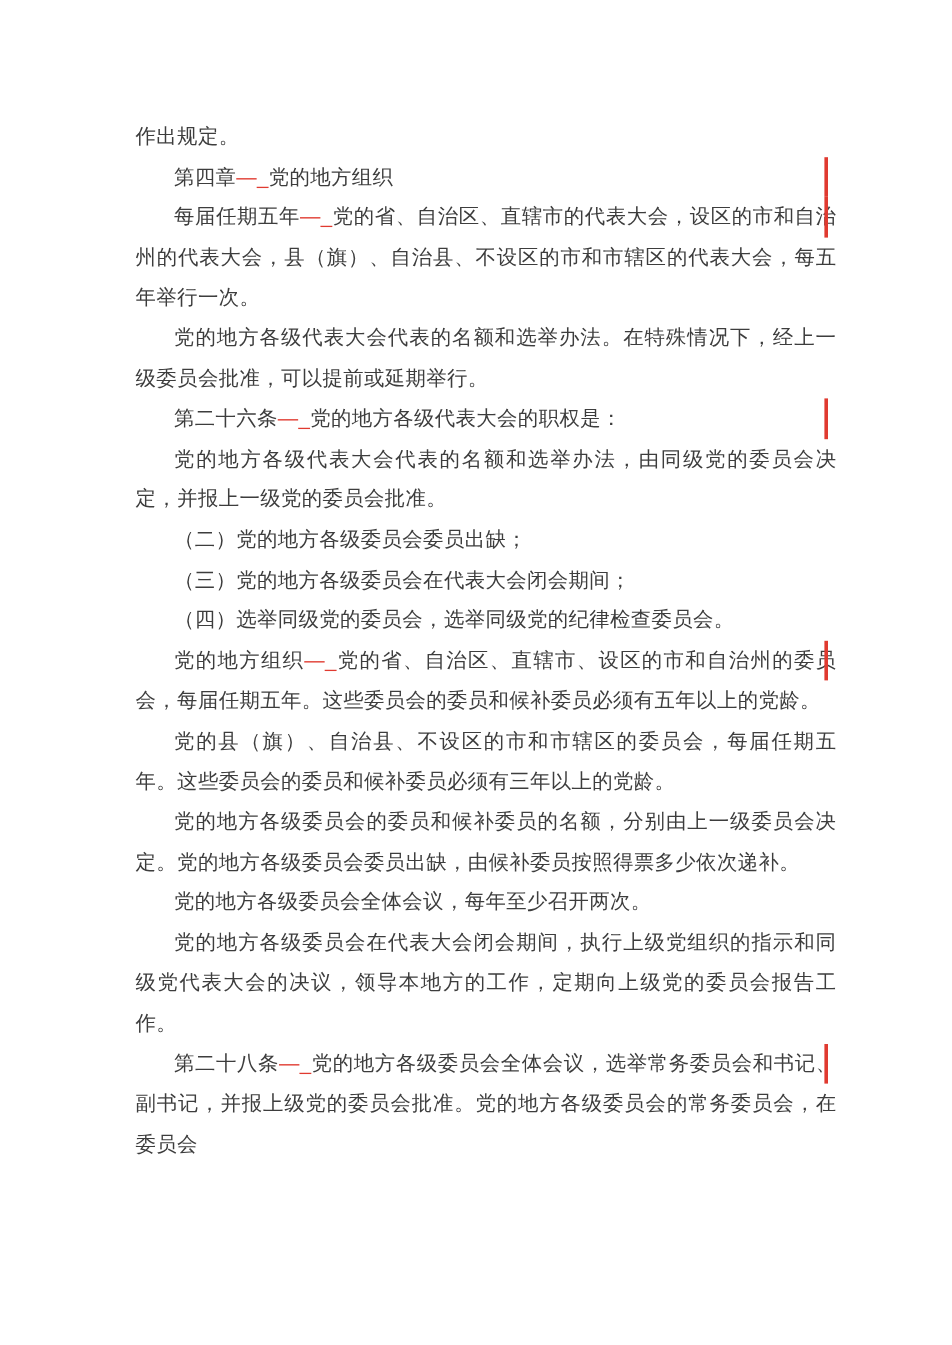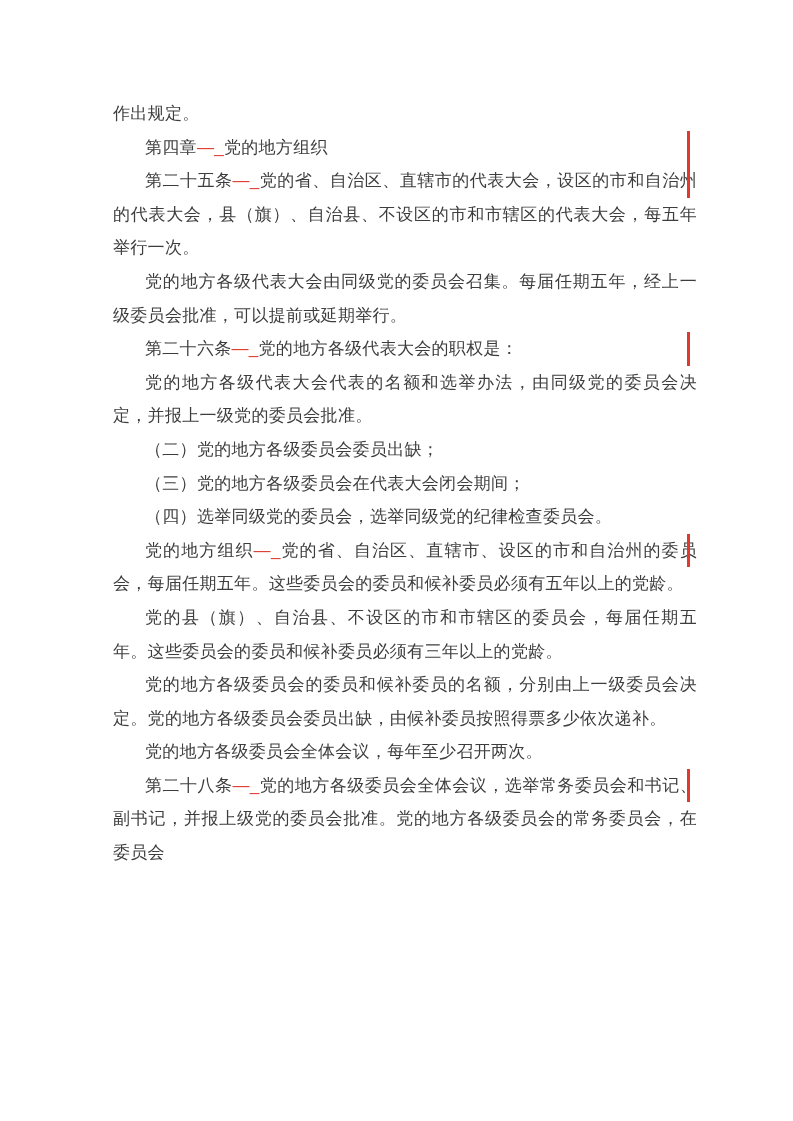--- a/index.html
+++ b/index.html
@@ -58,26 +58,27 @@
     color: var(--rev-color);
   }
 </style>
 </head>
 <body>
 
 <div class="page">
   <div class="content">
       <p class="para"><span class="run">作出规定。</span></p>
       <p class="para indent revised"><span class="run">第四章</span><span class="rev">—_</span><span class="run">党的地方组织</span></p>
-      <p class="para indent revised"><span class="run">第二十五条</span><span class="rev">—_</span><span class="run">党的省、自治区、直辖市的代表大会，设区的市和自治州的代表大会，县（旗）、自治县、不设区的市和市辖区的代表大会，每五年举行一次。</span></p>
-      <p class="para indent"><span class="run">党的地方各级代表大会由同级党的委员会召集。每届任期五年，经上一级委员会批准，可以提前或延期举行。</span></p>
+      <p class="para indent revised"><span class="run">每届任期五年</span><span class="rev">—_</span><span class="run">党的省、自治区、直辖市的代表大会，设区的市和自治州的代表大会，县（旗）、自治县、不设区的市和市辖区的代表大会，每五年举行一次。</span></p>
+      <p class="para indent"><span class="run">党的地方各级代表大会代表的名额和选举办法。在特殊情况下，经上一级委员会批准，可以提前或延期举行。</span></p>
       <p class="para indent revised"><span class="run">第二十六条</span><span class="rev">—_</span><span class="run">党的地方各级代表大会的职权是：</span></p>
       <p class="para indent"><span class="run">党的地方各级代表大会代表的名额和选举办法，由同级党的委员会决定，并报上一级党的委员会批准。</span></p>
       <p class="para indent"><span class="run">（二）党的地方各级委员会委员出缺；</span></p>
       <p class="para indent"><span class="run">（三）党的地方各级委员会在代表大会闭会期间；</span></p>
       <p class="para indent"><span class="run">（四）选举同级党的委员会，选举同级党的纪律检查委员会。</span></p>
       <p class="para indent revised"><span class="run">党的地方组织</span><span class="rev">—_</span><span class="run">党的省、自治区、直辖市、设区的市和自治州的委员会，每届任期五年。这些委员会的委员和候补委员必须有五年以上的党龄。</span></p>
       <p class="para indent"><span class="run">党的县（旗）、自治县、不设区的市和市辖区的委员会，每届任期五年。这些委员会的委员和候补委员必须有三年以上的党龄。</span></p>
       <p class="para indent"><span class="run">党的地方各级委员会的委员和候补委员的名额，分别由上一级委员会决定。党的地方各级委员会委员出缺，由候补委员按照得票多少依次递补。</span></p>
       <p class="para indent"><span class="run">党的地方各级委员会全体会议，每年至少召开两次。</span></p>
+      <p class="para indent"><span class="run">党的地方各级委员会在代表大会闭会期间，执行上级党组织的指示和同级党代表大会的决议，领导本地方的工作，定期向上级党的委员会报告工作。</span></p>
       <p class="para indent revised"><span class="run">第二十八条</span><span class="rev">—_</span><span class="run">党的地方各级委员会全体会议，选举常务委员会和书记、副书记，并报上级党的委员会批准。党的地方各级委员会的常务委员会，在委员会</span></p>
     </div>
 </div>
 
 </body></html>

